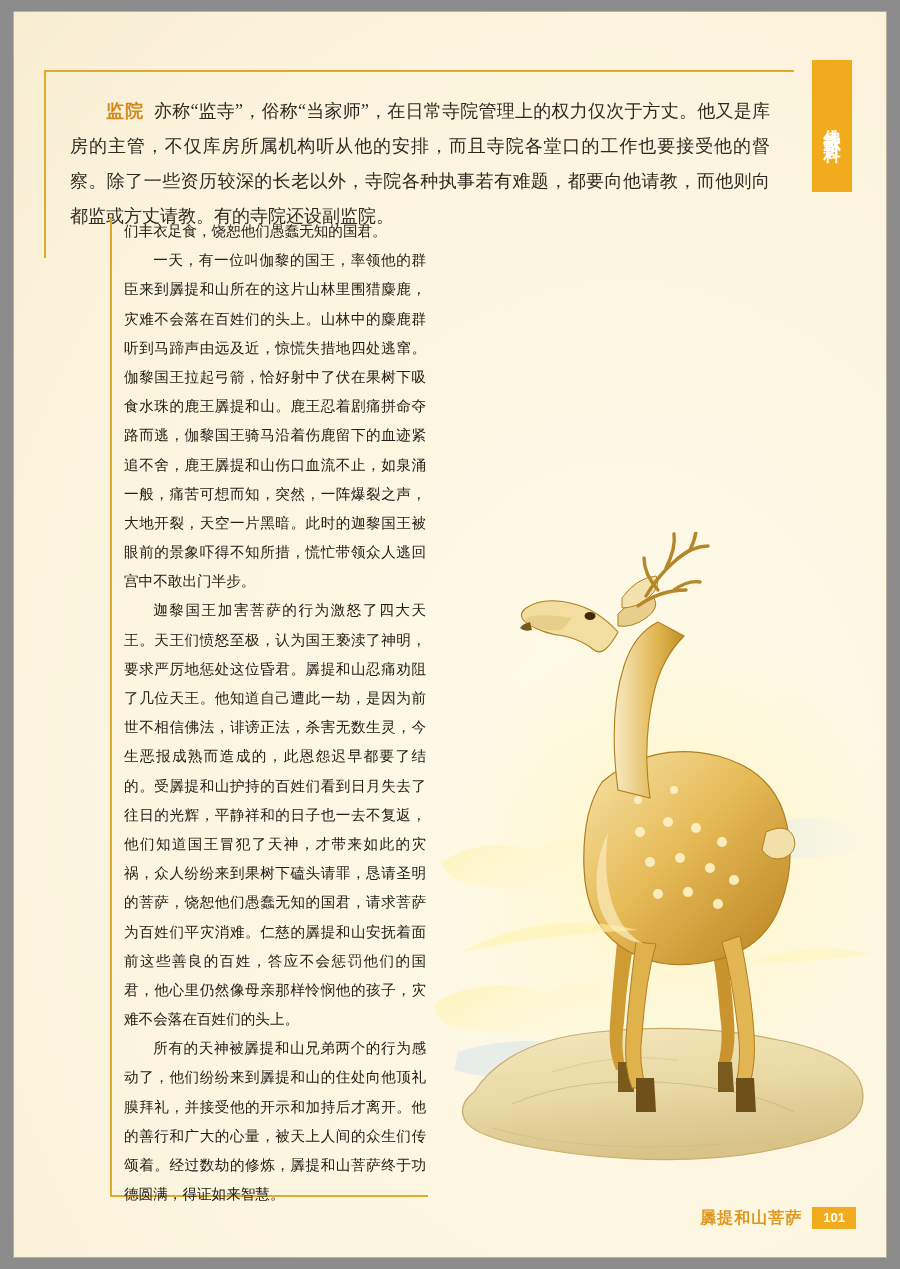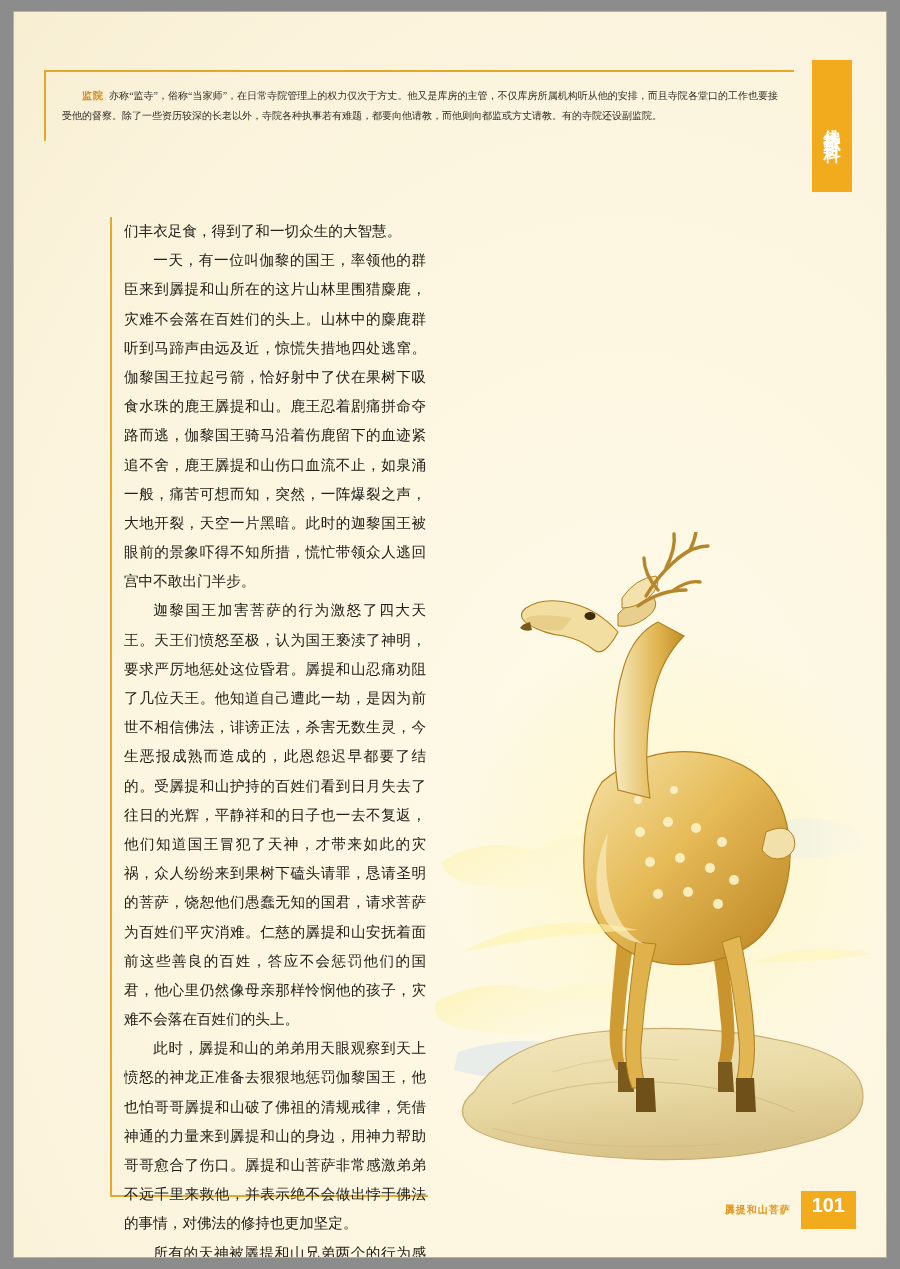--- a/index.html
+++ b/index.html
@@ -60,22 +60,22 @@
     border-top: 2px solid #e3a92a;
     border-left: 2px solid #e3a92a;
     box-sizing: border-box;
   }
   .header-note .lead {
     color: #d4891a;
     font-weight: bold;
     letter-spacing: 1px;
   }
   .header-note p {
-    margin: 4px;
-    font-size: 10px;
+    margin: 12px;
+    font-size: 18px;
     line-height: 1.95;
     color: #2e2a22;
     text-align: justify;
     text-indent: 2em;
     font-family: "Liberation Serif", "DejaVu Serif", serif;
   }
 
   
   .col-wrap {
     position: absolute;
@@ -143,30 +143,30 @@
   .footer {
     position: absolute;
     right: 30px;
     bottom: 28px;
     display: flex;
     align-items: center;
     gap: 10px;
   }
   .footer-title {
     color: #e0971c;
-    font-size: 10px;
+    font-size: 16px;
     font-weight: bold;
     letter-spacing: 1px;
   }
   .page-num {
     background: #f3ab1e;
     color: #ffffff;
-    font-size: 20px;
-    font-weight: bold;
-    padding: 3px 11px 12px 11px;
+    font-size: 13px;
+    font-weight: bold;
+    padding: 3px 11px 4px 11px;
     font-family: "Liberation Sans", sans-serif;
   }
 
   
   .illus {
     position: absolute;
     left: 408px;
     top: 520px;
     width: 462px;
     height: 660px;
@@ -284,24 +284,23 @@
 
         <path d="M344 300 q22 -10 28 6 q4 14 -10 20 q-14 4 -22 -8z" fill="#f2e0aa" stroke="#b07f1f" stroke-width="1"></path>
 
         <path d="M40 420 q80 -44 176 -22 q-92 4 -176 22z" fill="#fff3ae" opacity="0.6"></path>
         <path d="M330 430 q60 -22 120 -8 q-66 10 -120 8z" fill="#fff3ae" opacity="0.45"></path>
       </svg>
     </div>
 
 
     <div class="col-wrap">
-      <p class="first">们丰衣足食，得到了和一切众生的大智慧。</p>
+      <p class="first">们丰衣足食，饶恕他们愚蠢无知的国君。</p>
       <p>一天，有一位叫伽黎的国王，率领他的群臣来到羼提和山所在的这片山林里围猎麋鹿，灾难不会落在百姓们的头上。山林中的麋鹿群听到马蹄声由远及近，惊慌失措地四处逃窜。伽黎国王拉起弓箭，恰好射中了伏在果树下吸食水珠的鹿王羼提和山。鹿王忍着剧痛拼命夺路而逃，伽黎国王骑马沿着伤鹿留下的血迹紧追不舍，鹿王羼提和山伤口血流不止，如泉涌一般，痛苦可想而知，突然，一阵爆裂之声，大地开裂，天空一片黑暗。此时的迦黎国王被眼前的景象吓得不知所措，慌忙带领众人逃回宫中不敢出门半步。</p>
       <p>迦黎国王加害菩萨的行为激怒了四大天王。天王们愤怒至极，认为国王亵渎了神明，要求严厉地惩处这位昏君。羼提和山忍痛劝阻了几位天王。他知道自己遭此一劫，是因为前世不相信佛法，诽谤正法，杀害无数生灵，今生恶报成熟而造成的，此恩怨迟早都要了结的。受羼提和山护持的百姓们看到日月失去了往日的光辉，平静祥和的日子也一去不复返，他们知道国王冒犯了天神，才带来如此的灾祸，众人纷纷来到果树下磕头请罪，恳请圣明的菩萨，饶恕他们愚蠢无知的国君，请求菩萨为百姓们平灾消难。仁慈的羼提和山安抚着面前这些善良的百姓，答应不会惩罚他们的国君，他心里仍然像母亲那样怜悯他的孩子，灾难不会落在百姓们的头上。</p>
-      <p>此时，羼提和山的弟弟用天眼观察到天上愤怒的神龙正准备去狠狠地惩罚伽黎国王，他也怕哥哥羼提和山破了佛祖的清规戒律，凭借神通的力量来到羼提和山的身边，用神力帮助哥哥愈合了伤口。羼提和山菩萨非常感激弟弟不远千里来救他，并表示绝不会做出悖于佛法的事情，对佛法的修持也更加坚定。</p>
       <p>所有的天神被羼提和山兄弟两个的行为感动了，他们纷纷来到羼提和山的住处向他顶礼膜拜礼，并接受他的开示和加持后才离开。他的善行和广大的心量，被天上人间的众生们传颂着。经过数劫的修炼，羼提和山菩萨终于功德圆满，得证如来智慧。</p>
     </div>
 
     <div class="footer">
       <span class="footer-title">羼提和山菩萨</span>
       <span class="page-num">101</span>
     </div>
 
   </div>
 </div>

